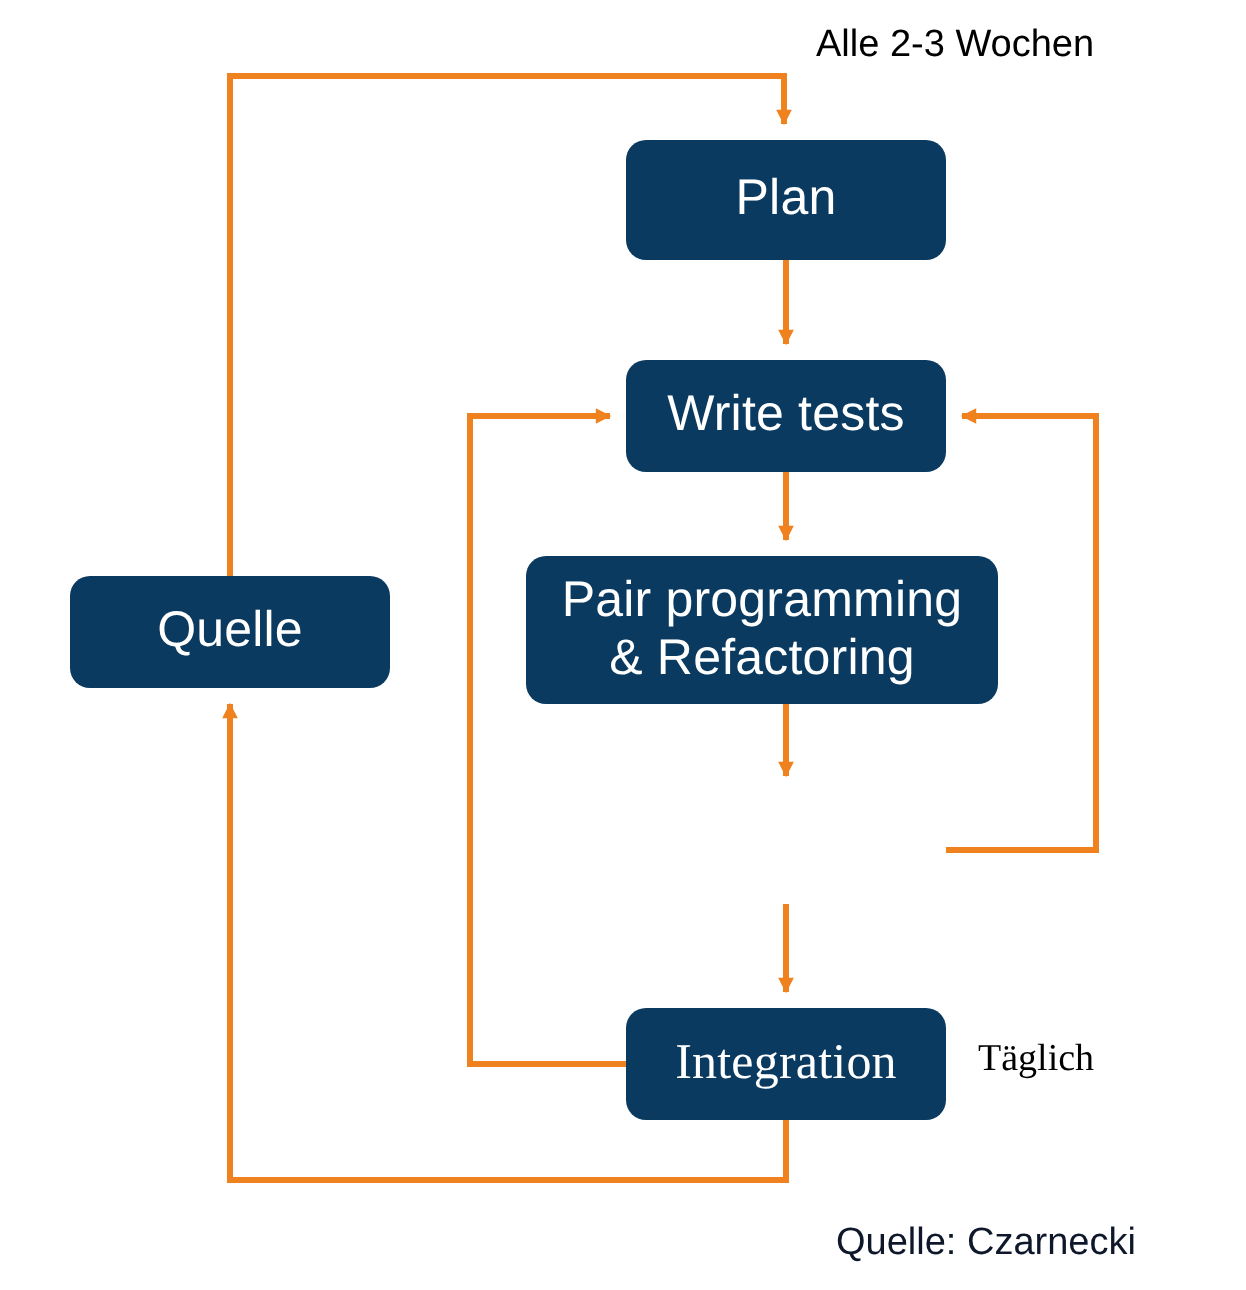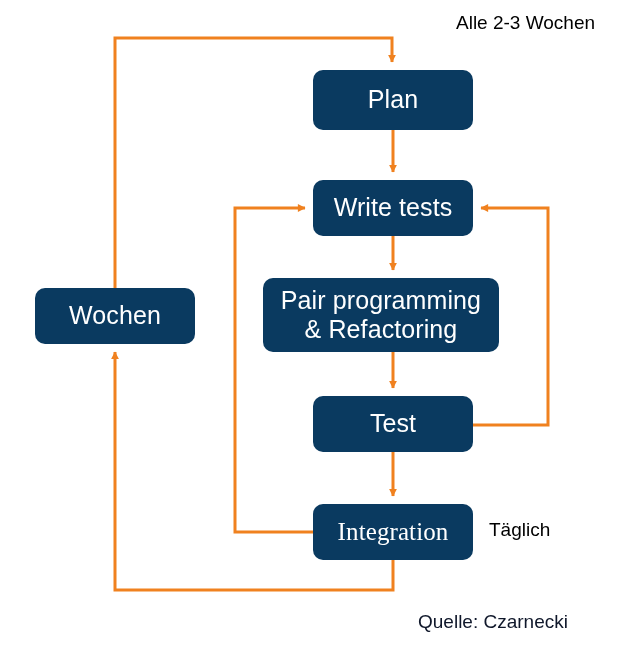--- a/index.html
+++ b/index.html
@@ -93,31 +93,28 @@
 
   <div class="node-box" style="left: 313px; top: 70px; width: 160px; height: 60px; background: rgb(10, 58, 96); color: rgb(255, 255, 255);">
     <span>Plan</span>
   </div>
 
   <div class="node-box" style="left: 263px; top: 278px; width: 236px; height: 74px; background: rgb(10, 58, 96); color: rgb(255, 255, 255);">
     <span>Pair programming
 &amp; Refactoring</span>
   </div>
 
-  <div class="node-box" style="left: 313px; top: 396px; width: 160px; height: 56px; background: rgb(10, 58, 96); color: rgb(255, 255, 255);">
-    <span>Test</span>
-  </div>
 
   <div class="node-box" style="left: 313px; top: 504px; width: 160px; height: 56px; background: rgb(10, 58, 96); color: rgb(255, 255, 255); font-family: Liberation Serif, serif;">
     <span>Integration</span>
   </div>
 
   <div class="node-box" style="left: 35px; top: 288px; width: 160px; height: 56px; background: rgb(10, 58, 96); color: rgb(255, 255, 255);">
-    <span>Wochen</span>
+    <span>Quelle</span>
   </div>
 
-  <div class="caption" style="left: 408px; top: 12px; color: rgb(0, 0, 0); margin-left: 48px;">Alle 2-3 Wochen</div>
+  <div class="caption" style="left: 408px; top: 12px; color: rgb(0, 0, 0);">Alle 2-3 Wochen</div>
 
-  <div class="caption" style="left: 489px; top: 519px; color: rgb(0, 0, 0);">Täglich</div>
+  <div class="caption" style="left: 489px; top: 519px; color: rgb(0, 0, 0); font-family: Liberation Serif, serif;">Täglich</div>
 
   <div class="caption" style="left: 418px; top: 611px; color: #0f172a;">Quelle: Czarnecki</div>
 
 </div>
 
 </body></html>

